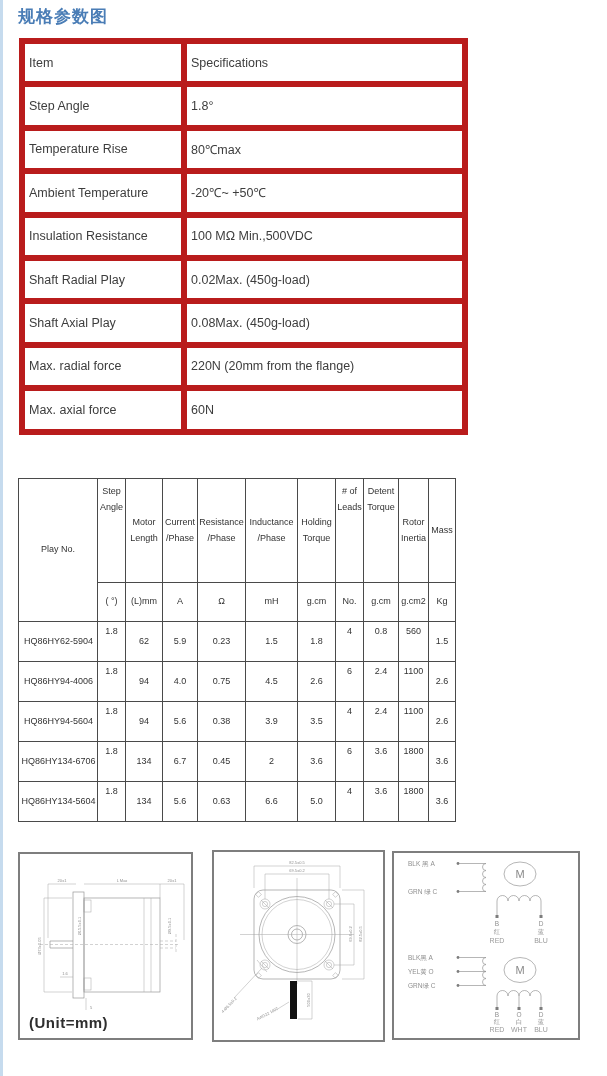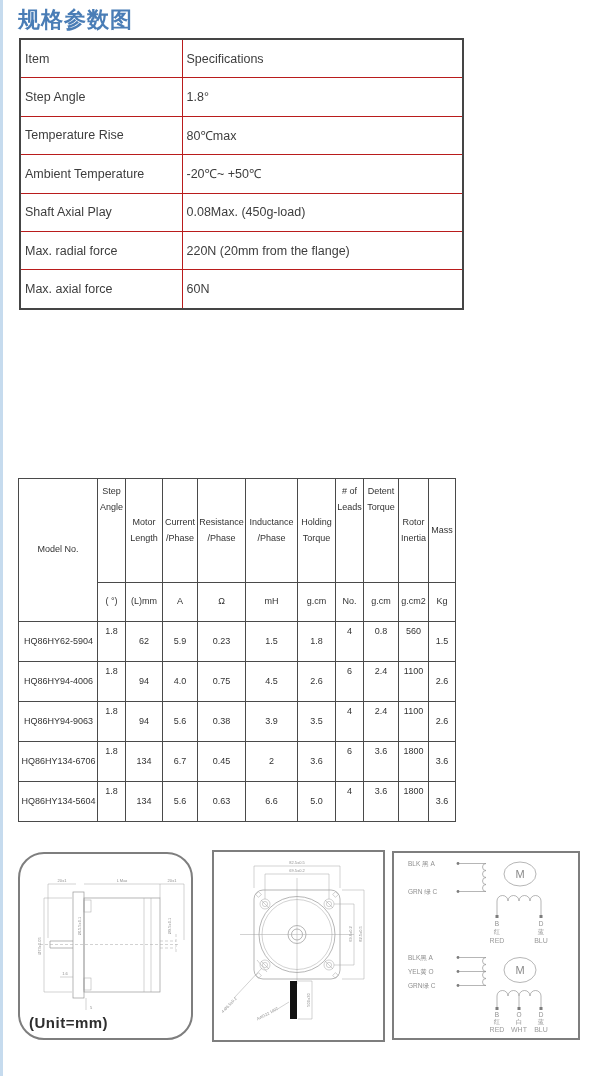--- a/index.html
+++ b/index.html
@@ -2,47 +2,47 @@
 <html><head>
 <meta charset="utf-8">
 <style>
   html,body{margin:0;padding:0;}
   body{
     width:607px;height:1076px;position:relative;background:#ffffff;
     font-family:"Liberation Sans", sans-serif;overflow:hidden;color:#3c3c3c;
   }
   .left-strip{position:absolute;left:0;top:0;width:3px;height:1076px;background:#c6dbee;}
   .page-title{
-    position:absolute;left:18px;top:5px;font-size:22px;font-weight:bold;
+    position:absolute;left:18px;top:5px;font-size:17px;font-weight:bold;
     color:#4a7db6;letter-spacing:1px;
   }
   
   table.spec{
     position:absolute;left:19px;top:38px;width:443px;table-layout:fixed;
     border-collapse:collapse;border:2px solid #454545;font-size:12.5px;color:#3d3d3d;
   }
   table.spec td{
-    border:1px solid #b91c1c;height:37.4px;padding:0 2px 0 4px;
+    border:6px solid #b91c1c;height:37.4px;padding:0 2px 0 4px;
     vertical-align:middle;white-space:nowrap;overflow:hidden;
   }
   
   table.model{
     position:absolute;left:18px;top:478px;width:437px;table-layout:fixed;
     border-collapse:collapse;border:1px solid #4a4a4a;font-size:9px;color:#333;
     text-align:center;
   }
   table.model td{border:1px solid #4a4a4a;padding:0 1px;vertical-align:middle;line-height:1.75;}
   table.model tr.hdr td{height:98px;}
   table.model tr.units td{height:38px;line-height:1.1;}
   table.model tr.data td{height:34px;line-height:1.1;text-align:center;}
   table.model td.va-top{vertical-align:top;padding-top:5px;}
   table.model td.model-cell{text-align:left;padding-left:2px;}
   
   .dbox{position:absolute;border:2px solid #7e7e7e;background:#fff;}
-  #box1{left:18px;top:852px;width:171px;height:184px;border-radius:26px;}
+  #box1{left:18px;top:852px;width:171px;height:184px;}
   #box2{left:212px;top:850px;width:169px;height:188px;}
   #box3{left:392px;top:851px;width:184px;height:185px;}
   .dbox svg{position:absolute;left:0;top:0;}
   .unit-label{
     position:absolute;left:9px;bottom:7px;font-size:15px;font-weight:bold;
     color:#2e2e2e;letter-spacing:0.5px;
   }
   .draw{stroke:#979797;stroke-width:0.7;fill:none;}
   .draw-thin{stroke:#a5a5a5;stroke-width:0.5;fill:none;}
   .dash{stroke-dasharray:3 2;}
@@ -74,20 +74,28 @@
       <td>Step Angle</td>
       <td>1.8°</td>
     </tr>
     <tr>
       <td>Temperature Rise</td>
       <td>80℃max</td>
     </tr>
     <tr>
       <td>Ambient Temperature</td>
       <td>-20℃~ +50℃</td>
+    </tr>
+    <tr>
+      <td>Insulation Resistance</td>
+      <td>100 MΩ  Min.,500VDC</td>
+    </tr>
+    <tr>
+      <td>Shaft Radial Play</td>
+      <td>0.02Max. (450g-load)</td>
     </tr>
     <tr>
       <td>Shaft Axial Play</td>
       <td>0.08Max. (450g-load)</td>
     </tr>
     <tr>
       <td>Max. radial force</td>
       <td>220N (20mm from the flange)</td>
     </tr>
     <tr>
@@ -106,21 +114,21 @@
     <col style="width:48px">
       <col style="width:52px">
       <col style="width:38px">
       <col style="width:28px">
     <col style="width:35px">
       <col style="width:30px">
       <col style="width:27px">
   </colgroup>
   <tbody>
     <tr class="hdr">
-      <td rowspan="2">Model No.</td>
+      <td rowspan="2">Play No.</td>
       <td class="va-top">Step Angle</td>
       <td>Motor Length</td>
       <td>Current /Phase</td>
       <td>Resistance /Phase</td>
       <td>Inductance /Phase</td>
       <td>Holding Torque</td>
       <td class="va-top"># of Leads</td>
       <td class="va-top">Detent Torque</td>
       <td>Rotor Inertia</td>
       <td>Mass</td>
@@ -158,21 +166,21 @@
       <td>4.0</td>
       <td>0.75</td>
       <td>4.5</td>
       <td>2.6</td>
       <td class="va-top">6</td>
       <td class="va-top">2.4</td>
       <td class="va-top">1100</td>
       <td>2.6</td>
     </tr>
     <tr class="data">
-      <td class="model-cell">HQ86HY94-9063</td>
+      <td class="model-cell">HQ86HY94-5604</td>
       <td class="va-top">1.8</td>
       <td>94</td>
       <td>5.6</td>
       <td>0.38</td>
       <td>3.9</td>
       <td>3.5</td>
       <td class="va-top">4</td>
       <td class="va-top">2.4</td>
       <td class="va-top">1100</td>
       <td>2.6</td>

